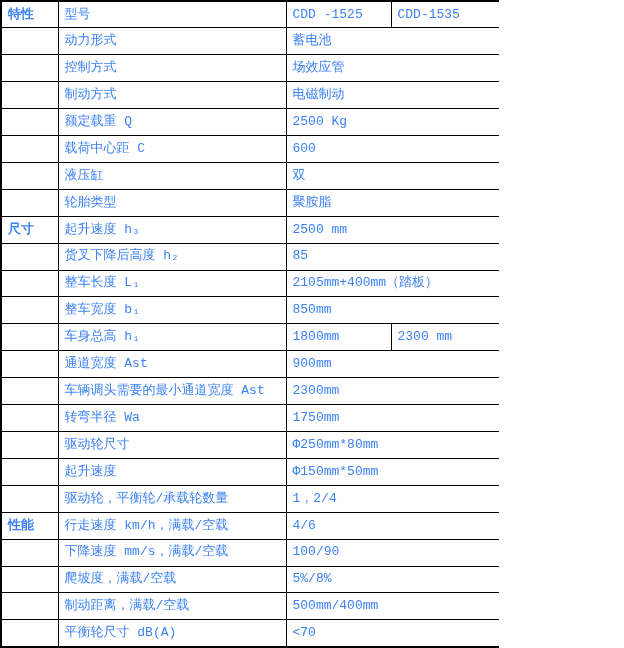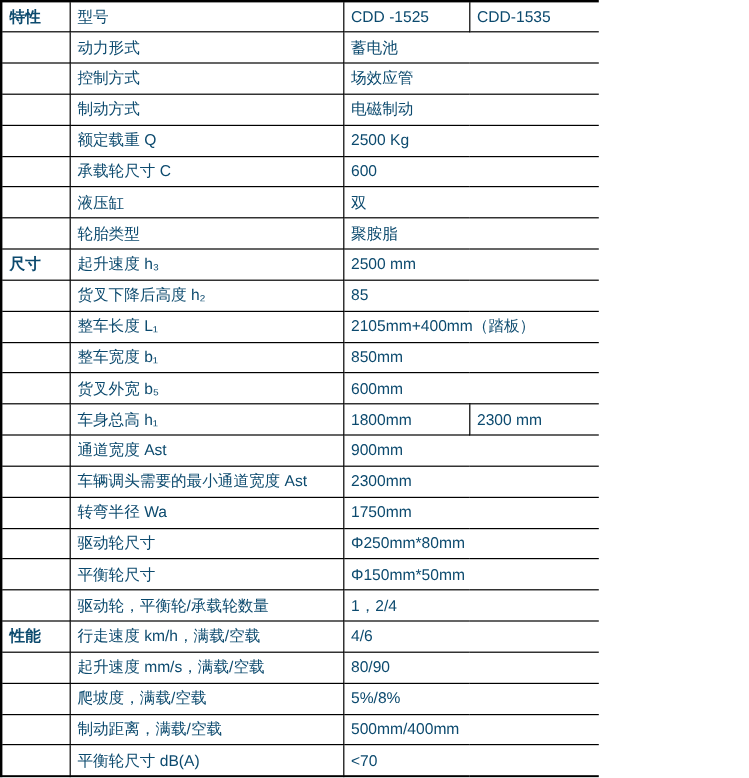--- a/index.html
+++ b/index.html
@@ -2,22 +2,22 @@
 <html><head>
 <meta charset="utf-8">
 <style>
   html, body { margin: 0; padding: 0; background: #ffffff; }
   .screen {
     position: relative;
     width: 499px;
     height: 648px;
     background: #ffffff;
     overflow: hidden;
-    font-family: Liberation Sans, sans-serif;
-    color: #0c4a6e;
+    font-family: Liberation Mono, monospace;
+    color: #3b82f6;
   }
   table.spec {
     border-collapse: collapse;
     table-layout: fixed;
     width: 623px;
     height: 648px;
     border: 2px solid #000000;
   }
   table.spec td {
     border: 1px solid #000000;
@@ -81,21 +81,21 @@
           <td class="lab">制动方式</td>
           <td class="val" colspan="3">电磁制动</td>
         </tr>
         <tr class="row">
           <td class="sec"></td>
           <td class="lab">额定载重 Q</td>
           <td class="val" colspan="3">2500 Kg</td>
         </tr>
         <tr class="row">
           <td class="sec"></td>
-          <td class="lab">承载轮尺寸 C</td>
+          <td class="lab">载荷中心距 C</td>
           <td class="val" colspan="3">600</td>
         </tr>
         <tr class="row">
           <td class="sec"></td>
           <td class="lab">液压缸</td>
           <td class="val" colspan="3">双</td>
         </tr>
         <tr class="row">
           <td class="sec"></td>
           <td class="lab">轮胎类型</td>
@@ -116,25 +116,20 @@
           <td class="lab">整车长度 L₁</td>
           <td class="val" colspan="3">2105mm+400mm（踏板）</td>
         </tr>
         <tr class="row">
           <td class="sec"></td>
           <td class="lab">整车宽度 b₁</td>
           <td class="val" colspan="3">850mm</td>
         </tr>
         <tr class="row">
           <td class="sec"></td>
-          <td class="lab">货叉外宽 b₅</td>
-          <td class="val" colspan="3">600mm</td>
-        </tr>
-        <tr class="row">
-          <td class="sec"></td>
           <td class="lab">车身总高 h₁</td>
           <td class="val">1800mm</td>
           <td class="val">2300 mm</td>
           <td class="val">2550 mm</td>
         </tr>
         <tr class="row">
           <td class="sec"></td>
           <td class="lab">通道宽度 Ast</td>
           <td class="val" colspan="3">900mm</td>
         </tr>
@@ -148,37 +143,37 @@
           <td class="lab">转弯半径 Wa</td>
           <td class="val" colspan="3">1750mm</td>
         </tr>
         <tr class="row">
           <td class="sec"></td>
           <td class="lab">驱动轮尺寸</td>
           <td class="val" colspan="3">Φ250mm*80mm</td>
         </tr>
         <tr class="row">
           <td class="sec"></td>
-          <td class="lab">平衡轮尺寸</td>
+          <td class="lab">起升速度</td>
           <td class="val" colspan="3">Φ150mm*50mm</td>
         </tr>
         <tr class="row">
           <td class="sec"></td>
           <td class="lab">驱动轮，平衡轮/承载轮数量</td>
           <td class="val" colspan="3">1，2/4</td>
         </tr>
         <tr class="row">
           <td class="sec">性能</td>
           <td class="lab">行走速度 km/h，满载/空载</td>
           <td class="val" colspan="3">4/6</td>
         </tr>
         <tr class="row">
           <td class="sec"></td>
-          <td class="lab">起升速度 mm/s，满载/空载</td>
-          <td class="val" colspan="3">80/90</td>
+          <td class="lab">下降速度 mm/s，满载/空载</td>
+          <td class="val" colspan="3">100/90</td>
         </tr>
         <tr class="row">
           <td class="sec"></td>
           <td class="lab">爬坡度，满载/空载</td>
           <td class="val" colspan="3">5%/8%</td>
         </tr>
         <tr class="row">
           <td class="sec"></td>
           <td class="lab">制动距离，满载/空载</td>
           <td class="val" colspan="3">500mm/400mm</td>

